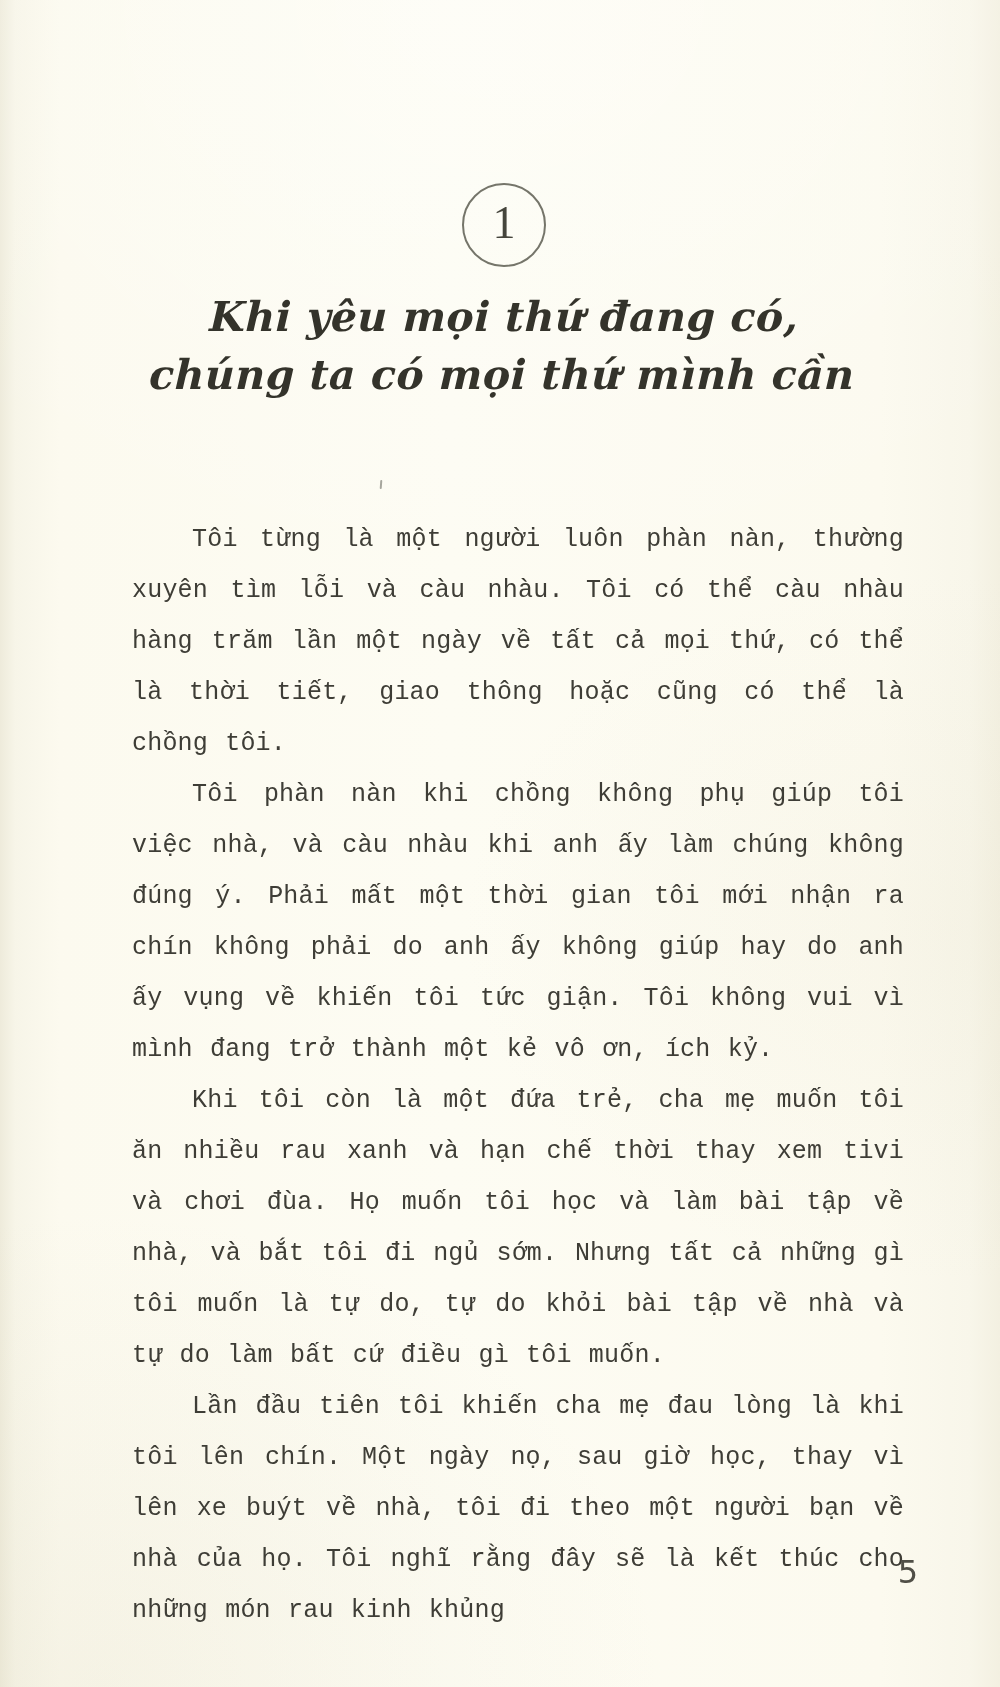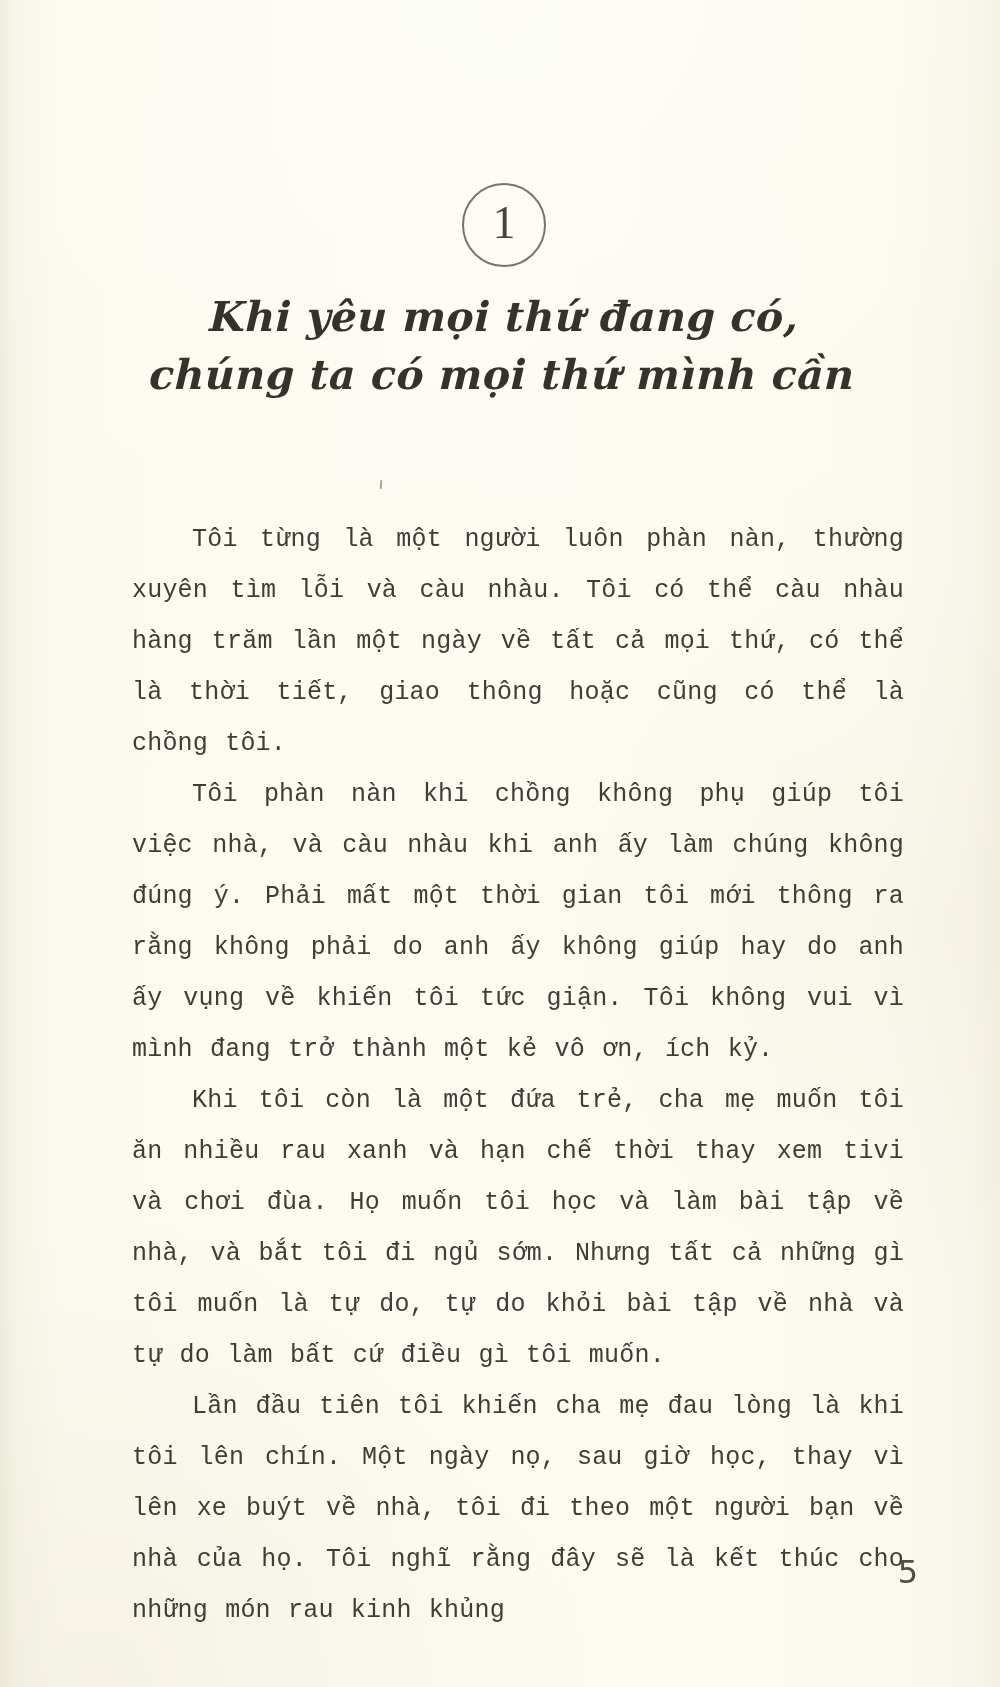--- a/index.html
+++ b/index.html
@@ -110,20 +110,20 @@
 
   <div class="chapter-title">
     <div>Khi yêu mọi thứ đang có,</div>
     <div>chúng ta có mọi thứ mình cần</div>
   </div>
 
   <div class="artifact-mark"></div>
 
   <div class="body-text">
     <p>Tôi từng là một người luôn phàn nàn, thường xuyên tìm lỗi và càu nhàu. Tôi có thể càu nhàu hàng trăm lần một ngày về tất cả mọi thứ, có thể là thời tiết, giao thông hoặc cũng có thể là chồng tôi.</p>
-    <p>Tôi phàn nàn khi chồng không phụ giúp tôi việc nhà, và càu nhàu khi anh ấy làm chúng không đúng ý. Phải mất một thời gian tôi mới thông ra rằng không phải do anh ấy không giúp hay do anh ấy vụng về khiến tôi tức giận. Tôi không vui vì mình đang trở thành một kẻ vô ơn, ích kỷ.</p>
+    <p>Tôi phàn nàn khi chồng không phụ giúp tôi việc nhà, và càu nhàu khi anh ấy làm chúng không đúng ý. Phải mất một thời gian tôi mới nhận ra chín không phải do anh ấy không giúp hay do anh ấy vụng về khiến tôi tức giận. Tôi không vui vì mình đang trở thành một kẻ vô ơn, ích kỷ.</p>
     <p>Khi tôi còn là một đứa trẻ, cha mẹ muốn tôi ăn nhiều rau xanh và hạn chế thời thay xem tivi và chơi đùa. Họ muốn tôi học và làm bài tập về nhà, và bắt tôi đi ngủ sớm. Nhưng tất cả những gì tôi muốn là tự do, tự do khỏi bài tập về nhà và tự do làm bất cứ điều gì tôi muốn.</p>
     <p>Lần đầu tiên tôi khiến cha mẹ đau lòng là khi tôi lên chín. Một ngày nọ, sau giờ học, thay vì lên xe buýt về nhà, tôi đi theo một người bạn về nhà của họ. Tôi nghĩ rằng đây sẽ là kết thúc cho những món rau kinh khủng</p>
   </div>
 
   <div class="page-number">5</div>
 
 </div>
 
 </body></html>

